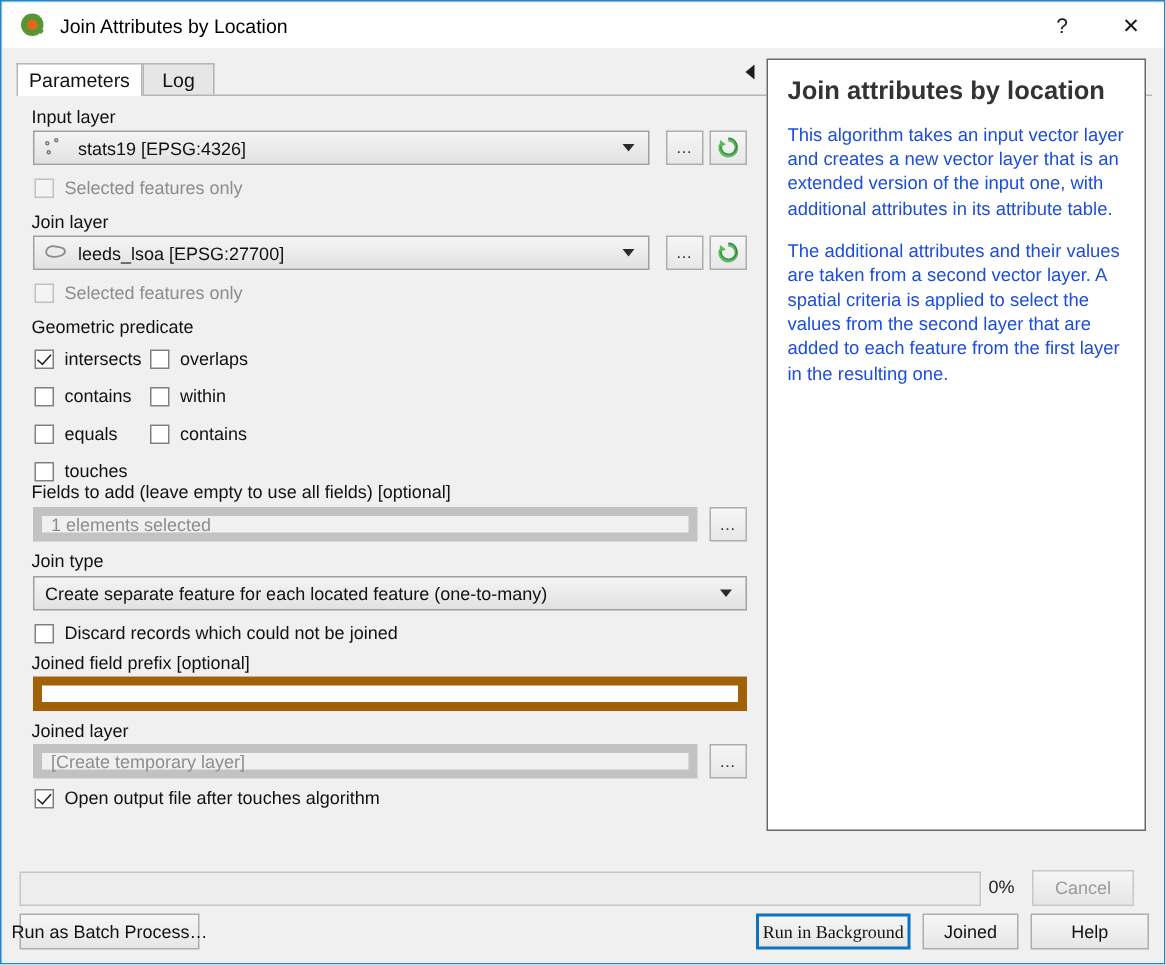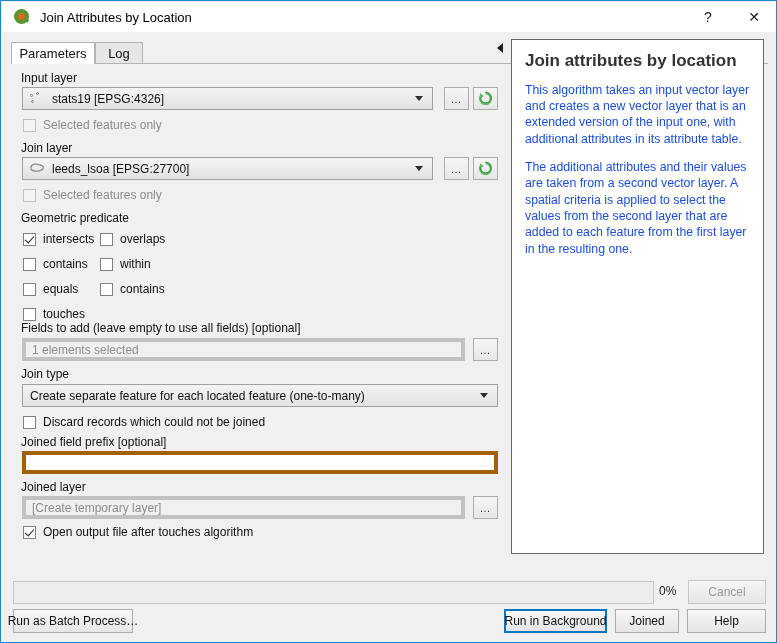--- a/index.html
+++ b/index.html
@@ -171,21 +171,21 @@
   }
   .layer-glyph.point i:nth-child(1) { left: 1px; top: 2px; }
   .layer-glyph.point i:nth-child(2) { left: 7px; top: 0px; }
   .layer-glyph.point i:nth-child(3) { left: 2px; top: 8px; }
   .layer-glyph.polygon svg { display: block; }
 
   .textbox {
     position: absolute;
     box-sizing: border-box;
     height: 23px;
-    border: 4px solid #a16207;
+    border: 6px solid #a16207;
     background: #ffffff;
     display: flex;
     align-items: center;
     font-size: 12px;
     color: #111111;
   }
   .textbox .tb-text { padding-left: 6px; white-space: nowrap; }
   .textbox.readonly {
     background: #f0f0f0;
     border-color: #c2c2c2;
@@ -313,23 +313,24 @@
     align-items: center;
     justify-content: center;
     font-size: 12px;
     color: #111111;
     white-space: nowrap;
   }
   .btn.disabled { color: #9a9a9a; border-color: #c7c7c7; }
   .btn.focused {
     border: 2px solid #0a74c0;
     background: linear-gradient(to bottom, #f6f6f6 0%, #e6e6e6 100%);
+    font-family: Liberation Serif, serif;
   }
   #btn-batch  { left: 12px;  top: 608px; width: 120px; }
-  #btn-cancel { left: 687px; top: 579px; width: 78px; height: 24px; }
+  #btn-cancel { left: 687px; top: 579px; width: 68px; height: 24px; }
   #btn-run    { left: 503px; top: 608px; width: 103px; }
   #btn-close  { left: 614px; top: 608px; width: 64px; }
   #btn-help   { left: 686px; top: 608px; width: 79px; }
 </style>
 </head>
 <body>
 
 <div id="window">
 
   <div id="titlebar">

